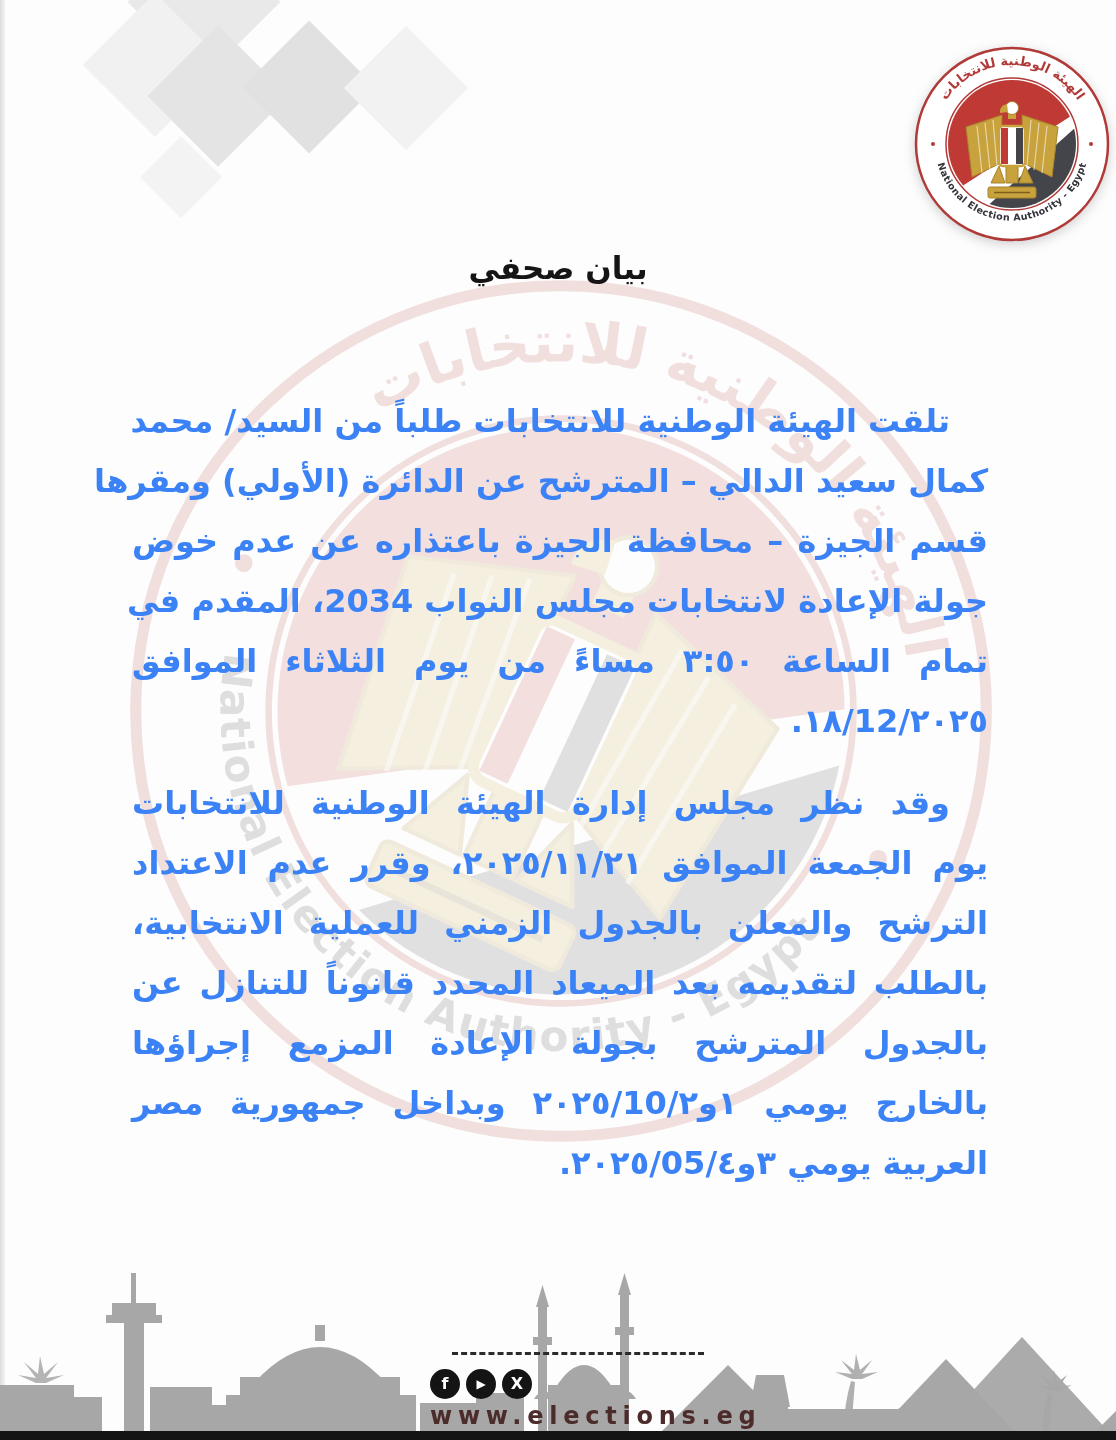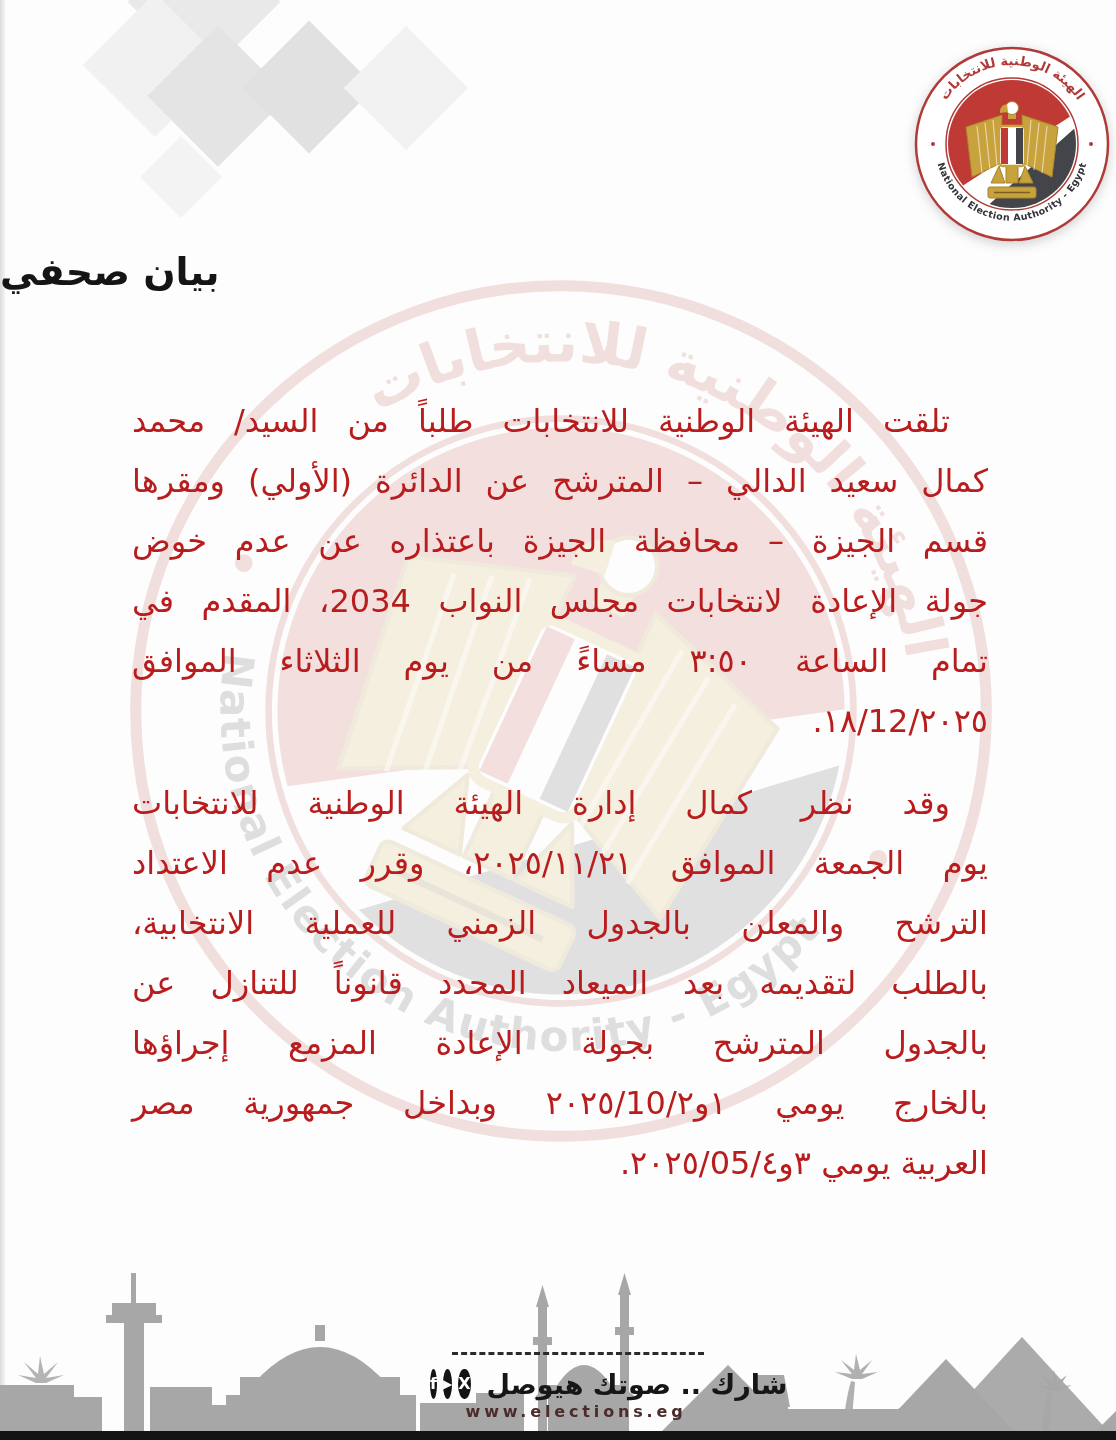--- a/index.html
+++ b/index.html
@@ -23,24 +23,24 @@
 
   .logo-header{position:absolute;left:912px;top:44px;width:200px;height:200px;}
   .logo-header svg{display:block;width:100%;height:100%;
     filter:drop-shadow(0 3px 6px rgba(0,0,0,.18));}
 
   .watermark{position:absolute;left:118px;top:268px;width:886px;height:886px;
     opacity:.15;transform:rotate(25deg);pointer-events:none;}
   .watermark svg{display:block;width:100%;height:100%;}
 
   .doc-title{position:absolute;left:0;top:250px;width:100%;
-    font-size:38px;font-weight:bold;color:#151515;}
+    text-align:center;font-size:31px;font-weight:bold;color:#151515;}
 
   .body-text{position:absolute;left:132px;top:391px;width:856px;
-    direction:rtl;color:#b91c1c;font-size:32px;font-weight:normal;}
+    direction:rtl;color:#3b82f6;font-size:32px;font-weight:bold;}
   .body-text .line{
     line-height:60px;height:60px;
     text-align:justify;text-align-last:justify;
     white-space:nowrap;}
   .body-text .line.indent{padding-right:38px;}
   .body-text .line.end{text-align-last:right;white-space:normal;}
   .para2{margin-top:22px;}
 
   
   .skyline{position:absolute;left:0;bottom:9px;width:1116px;height:166px;}
@@ -52,21 +52,21 @@
     border-top:3px dashed #2b2b2b;}
   .footer-row{position:absolute;left:430px;top:1362px;width:300px;height:44px;
     display:flex;align-items:center;direction:ltr;gap:6px;}
   .soc{width:30px;height:30px;border-radius:50%;background:#141414;color:#fff;
     display:flex;align-items:center;justify-content:center;
     font-weight:bold;font-size:16px;line-height:1;}
   .soc.yt{font-size:12px;}
   .slogan{margin-left:10px;font-size:27px;font-weight:bold;color:#161616;
     direction:rtl;white-space:nowrap;}
   .site-url{position:absolute;left:430px;top:1402px;width:292px;text-align:center;
-    font-size:16px;font-weight:bold;color:#4c2b2b;letter-spacing:.24em;
+    font-size:24px;font-weight:bold;color:#4c2b2b;letter-spacing:.24em;
     font-family:"DejaVu Sans",sans-serif;}
 </style>
 </head>
 <body>
 
 <svg width="0" height="0" style="position:absolute" aria-hidden="true">
   <defs>
     <clipPath id="discClip">
         <circle cx="100" cy="100" r="64"></circle>
       </clipPath>
@@ -138,21 +138,21 @@
   <div class="body-text">
     <div class="para1">
       <div class="line indent">تلقت الهيئة الوطنية للانتخابات طلباً من السيد/ محمد</div>
       <div class="line">كمال سعيد الدالي – المترشح عن الدائرة (الأولي) ومقرها</div>
       <div class="line">قسم الجيزة – محافظة الجيزة باعتذاره عن عدم خوض</div>
       <div class="line">جولة الإعادة لانتخابات مجلس النواب 2034، المقدم في</div>
       <div class="line">تمام الساعة ٣:٥٠ مساءً من يوم الثلاثاء الموافق</div>
       <div class="line end">٢٠٢٥/12/١٨.</div>
     </div>
     <div class="para2">
-      <div class="line indent">وقد نظر كمال إدارة الهيئة الوطنية للانتخابات</div>
+      <div class="line indent">وقد نظر مجلس إدارة الهيئة الوطنية للانتخابات</div>
       <div class="line">يوم الجمعة الموافق ٢٠٢٥/١١/٢١، وقرر عدم الاعتداد</div>
       <div class="line">الترشح والمعلن بالجدول الزمني للعملية الانتخابية،</div>
       <div class="line">بالطلب لتقديمه بعد الميعاد المحدد قانوناً للتنازل عن</div>
       <div class="line">بالجدول المترشح بجولة الإعادة المزمع إجراؤها</div>
       <div class="line">بالخارج يومي ١و٢٠٢٥/10/٢ وبداخل جمهورية مصر</div>
       <div class="line end">العربية يومي ٣و٢٠٢٥/05/٤.</div>
     </div>
   </div>
 
   <div class="skyline">
@@ -213,18 +213,17 @@
   </div>
 
   <div class="bottom-bar"></div>
 
   <div class="footer-sep"></div>
 
   <div class="footer-row">
     <div class="soc">f</div>
     <div class="soc yt">▶</div>
     <div class="soc">X</div>
-    <div class="slogan">شارك .. صوتك هيوصل</div>
   </div>
 
   <div class="site-url">www.elections.eg</div>
 
 </div>
 
 </body></html>

